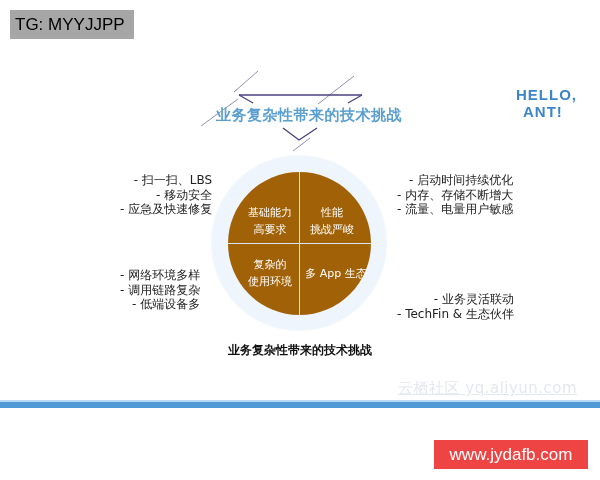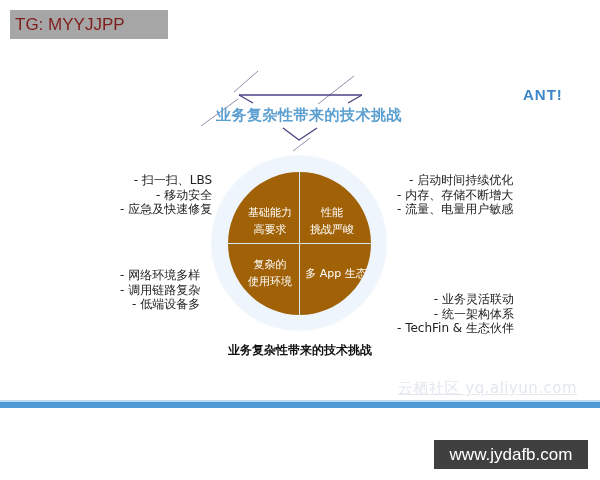--- a/index.html
+++ b/index.html
@@ -2,28 +2,28 @@
 <html><head>
   <meta charset="utf-8">
   <style>
     html, body { margin: 0; padding: 0; }
     body {
       width: 600px; height: 480px; position: relative; overflow: hidden;
       background: #ffffff;
       font-family: "DejaVu Sans", "Liberation Sans", sans-serif;
     }
     .tag-box {
-      position: absolute; left: 10px; top: 10px; width: 158px; height: 29px;
-      background: #a6a6a6; color: #7f1d1d; font-size: 17px;
+      position: absolute; left: 10px; top: 10px; width: 124px; height: 29px;
+      background: #a6a6a6; color: #000000; font-size: 17px;
       line-height: 29px; padding-left: 5px; box-sizing: border-box;
       font-family: "Liberation Sans", sans-serif;
     }
     .url-box {
       position: absolute; left: 434px; top: 440px; width: 154px; height: 29px;
-      background: #404040; color: #ffffff; font-size: 17px;
+      background: #ef4444; color: #ffffff; font-size: 17px;
       line-height: 29px; text-align: center;
       font-family: "Liberation Sans", sans-serif;
     }
     .deco { position: absolute; left: 0; top: 0; }
     .slide-title {
       position: absolute; left: 204px; top: 106px; width: 210px;
       color: #5a9fd0; font-size: 15px; font-weight: bold; letter-spacing: 0.5px;
       text-align: center; white-space: nowrap;
     }
     .logo {
@@ -85,41 +85,41 @@
     <line x1="239" y1="95" x2="362" y2="95"></line>
     <polyline points="239,95 253,103"></polyline>
     <polyline points="362,95 348,103"></polyline>
     <polyline points="283,128 299,140 317,128"></polyline>
   </g>
 </svg>
 
 <div class="slide-title">业务复杂性带来的技术挑战</div>
 
 <div class="logo">
+  <div>HELLO,</div>
   <div class="l2">ANT!</div>
 </div>
 
 <div class="bullets b-tl">
   <div>- 扫一扫、LBS</div>
   <div>- 移动安全</div>
   <div>- 应急及快速修复</div>
 </div>
 <div class="bullets b-tr">
   <div>- 启动时间持续优化</div>
   <div>- 内存、存储不断增大</div>
   <div>- 流量、电量用户敏感</div>
 </div>
 <div class="bullets b-bl">
   <div>- 网络环境多样</div>
   <div>- 调用链路复杂</div>
   <div>- 低端设备多</div>
 </div>
 <div class="bullets b-br">
   <div>- 业务灵活联动</div>
-  <div>- 统一架构体系</div>
   <div>- TechFin &amp; 生态伙伴</div>
 </div>
 
 <div class="ring"></div>
 <div class="disc">
   <div class="vline"></div>
   <div class="hline"></div>
   <div class="quad q-tl">
     <div>基础能力</div>
     <div>高要求</div>

